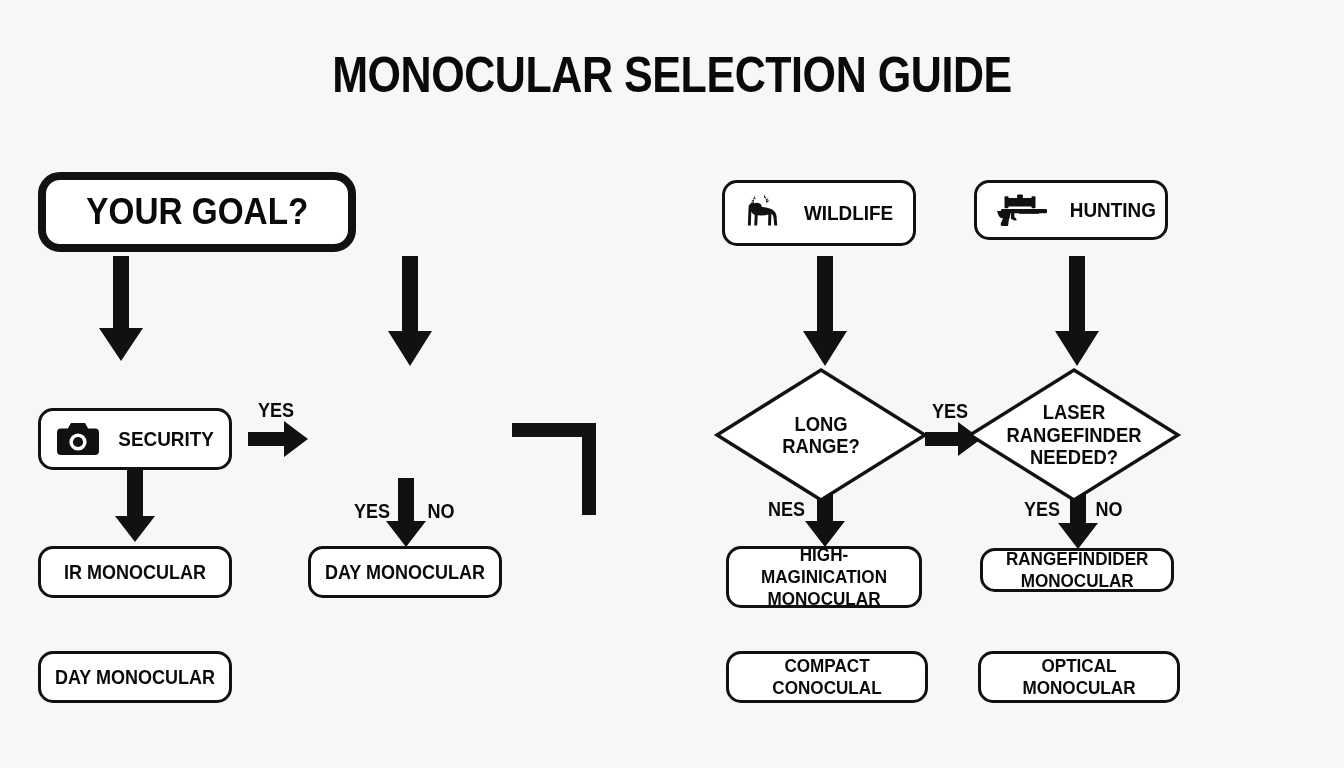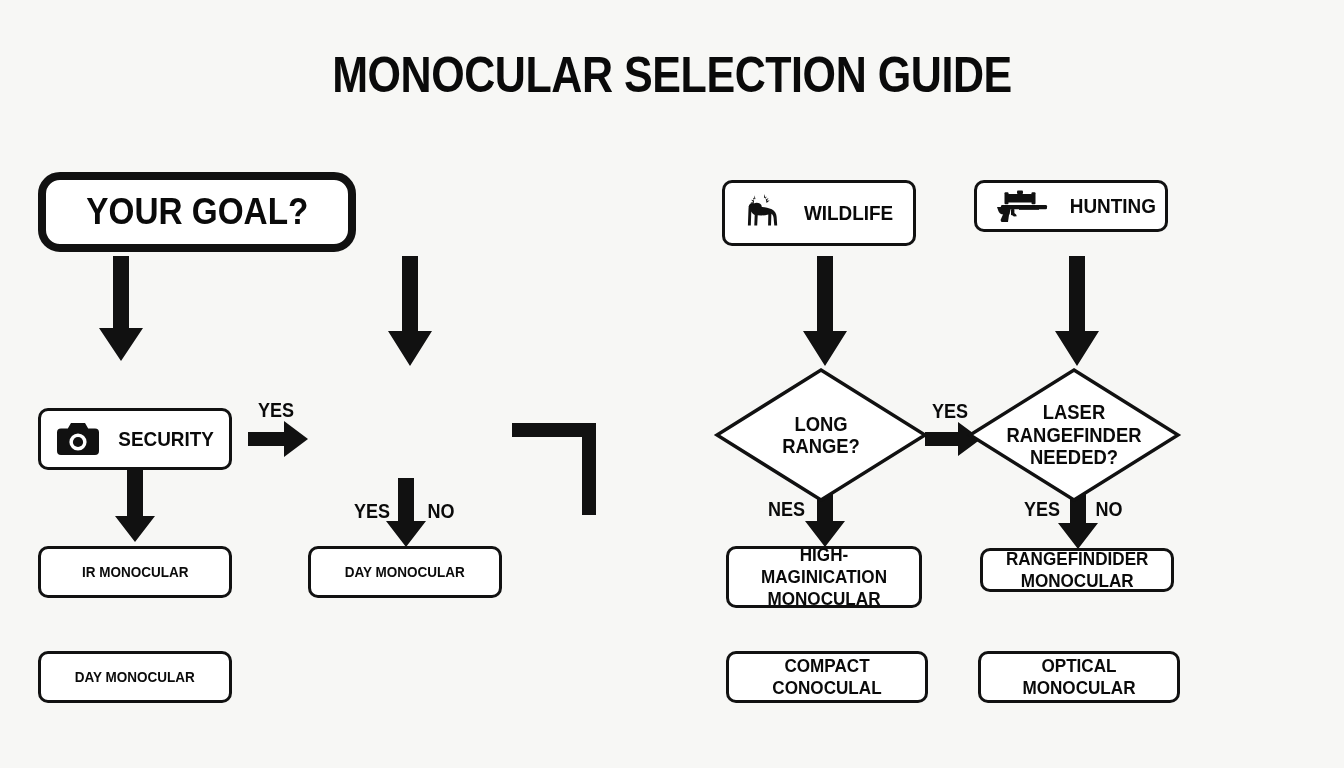--- a/index.html
+++ b/index.html
@@ -37,21 +37,21 @@
     line-height: 1;
     transform: scaleX(0.86);
     white-space: nowrap;
   }
 
   
   .node {
     position: absolute;
     background: #ffffff;
     border: 3.5px solid #111111;
-    border-radius: 10px;
+    border-radius: 15px;
     display: flex;
     align-items: center;
     justify-content: center;
     text-align: center;
     font-weight: 700;
     line-height: 1.15;
   }
 
   .node .label {
     transform: scaleX(0.9);
@@ -65,21 +65,21 @@
   }
 
   .node.start {
     border-width: 8px;
     border-radius: 22px;
     font-size: 37px;
     letter-spacing: 0px;
   }
 
   .node.option { font-size: 21px; }
-  .node.leaf   { font-size: 15px; }
+  .node.leaf   { font-size: 20px; }
   .node.leaf2  { font-size: 19px; }
 
   
   .diamond {
     position: absolute;
   }
   .diamond svg {
     position: absolute;
     left: 0;
     top: 0;
@@ -196,21 +196,21 @@
       <g fill="#111111">
         <path d="M13.5 4.2 l1.0 4.0 l-2.6 -1.4 l1.1 2.8 l-2.8 -0.9 l2.2 2.5 l-2.9 0.2 l3.2 1.9 Z"></path>
         <path d="M23.5 3.0 l-0.6 4.2 l2.6 -1.8 l-0.8 3.0 l2.9 -1.4 l-1.9 2.8 l2.9 -0.3 l-3.0 2.4 Z"></path>
         <path d="M12.8 12.5 c1.6 -1.0 4.2 -1.0 6.0 0.0 c1.4 0.8 2.0 2.0 2.0 3.4 c3.4 0.2 7.2 0.9 10.0 2.4 c3.2 1.7 4.6 4.2 4.8 7.4 l0.6 8.8 l-2.9 0 l-0.7 -7.6 c-0.2 -1.9 -0.9 -3.2 -2.2 -4.2 l-0.4 11.8 l-2.9 0 l0.2 -11.0 c-2.2 0.7 -4.8 1.0 -7.4 0.9 l-3.2 -0.1 l-0.5 10.2 l-2.9 0 l0.4 -10.6 c-1.6 -0.6 -2.8 -1.7 -3.4 -3.3 l-0.5 13.9 l-2.9 0 l0.6 -16.8 c0.1 -2.6 0.9 -4.3 2.3 -5.2 Z"></path>
         <path d="M12.0 13.2 c-1.4 0.5 -2.6 1.7 -3.2 3.3 l-1.2 -0.6 c0.4 -1.8 1.8 -3.3 3.6 -3.9 Z"></path>
       </g>
     </svg>
     <span class="label">WILDLIFE</span>
   </div>
 
-  <div class="node option with-icon" style="left:974px; top:164px; width:194px; height:52px;">
+  <div class="node option with-icon" style="left:974px; top:164px; width:194px; height:60px;">
     <svg class="icon" width="58" height="38" viewBox="0 0 58 38">
       <g fill="#111111">
         <rect x="14" y="7" width="26" height="8.5" rx="1.6"></rect>
         <rect x="11.5" y="5.2" width="4" height="12" rx="1"></rect>
         <rect x="38.5" y="5.2" width="4" height="12" rx="1"></rect>
         <rect x="24" y="3.4" width="6" height="3.6" rx="1"></rect>
         <rect x="8" y="18" width="46" height="4.2" rx="1.2"></rect>
         <path d="M4 20 h14 l-1.5 7.5 h-6.0 c-2.6 0 -4.5 -1.6 -5.2 -3.8 Z"></path>
         <path d="M10.4 26.4 h5.8 l-1.2 8.6 h-5.2 c-1.6 0 -2.4 -1.0 -2.0 -2.6 Z"></path>
         <rect x="18" y="22" width="3.4" height="6.2" rx="0.8"></rect>

